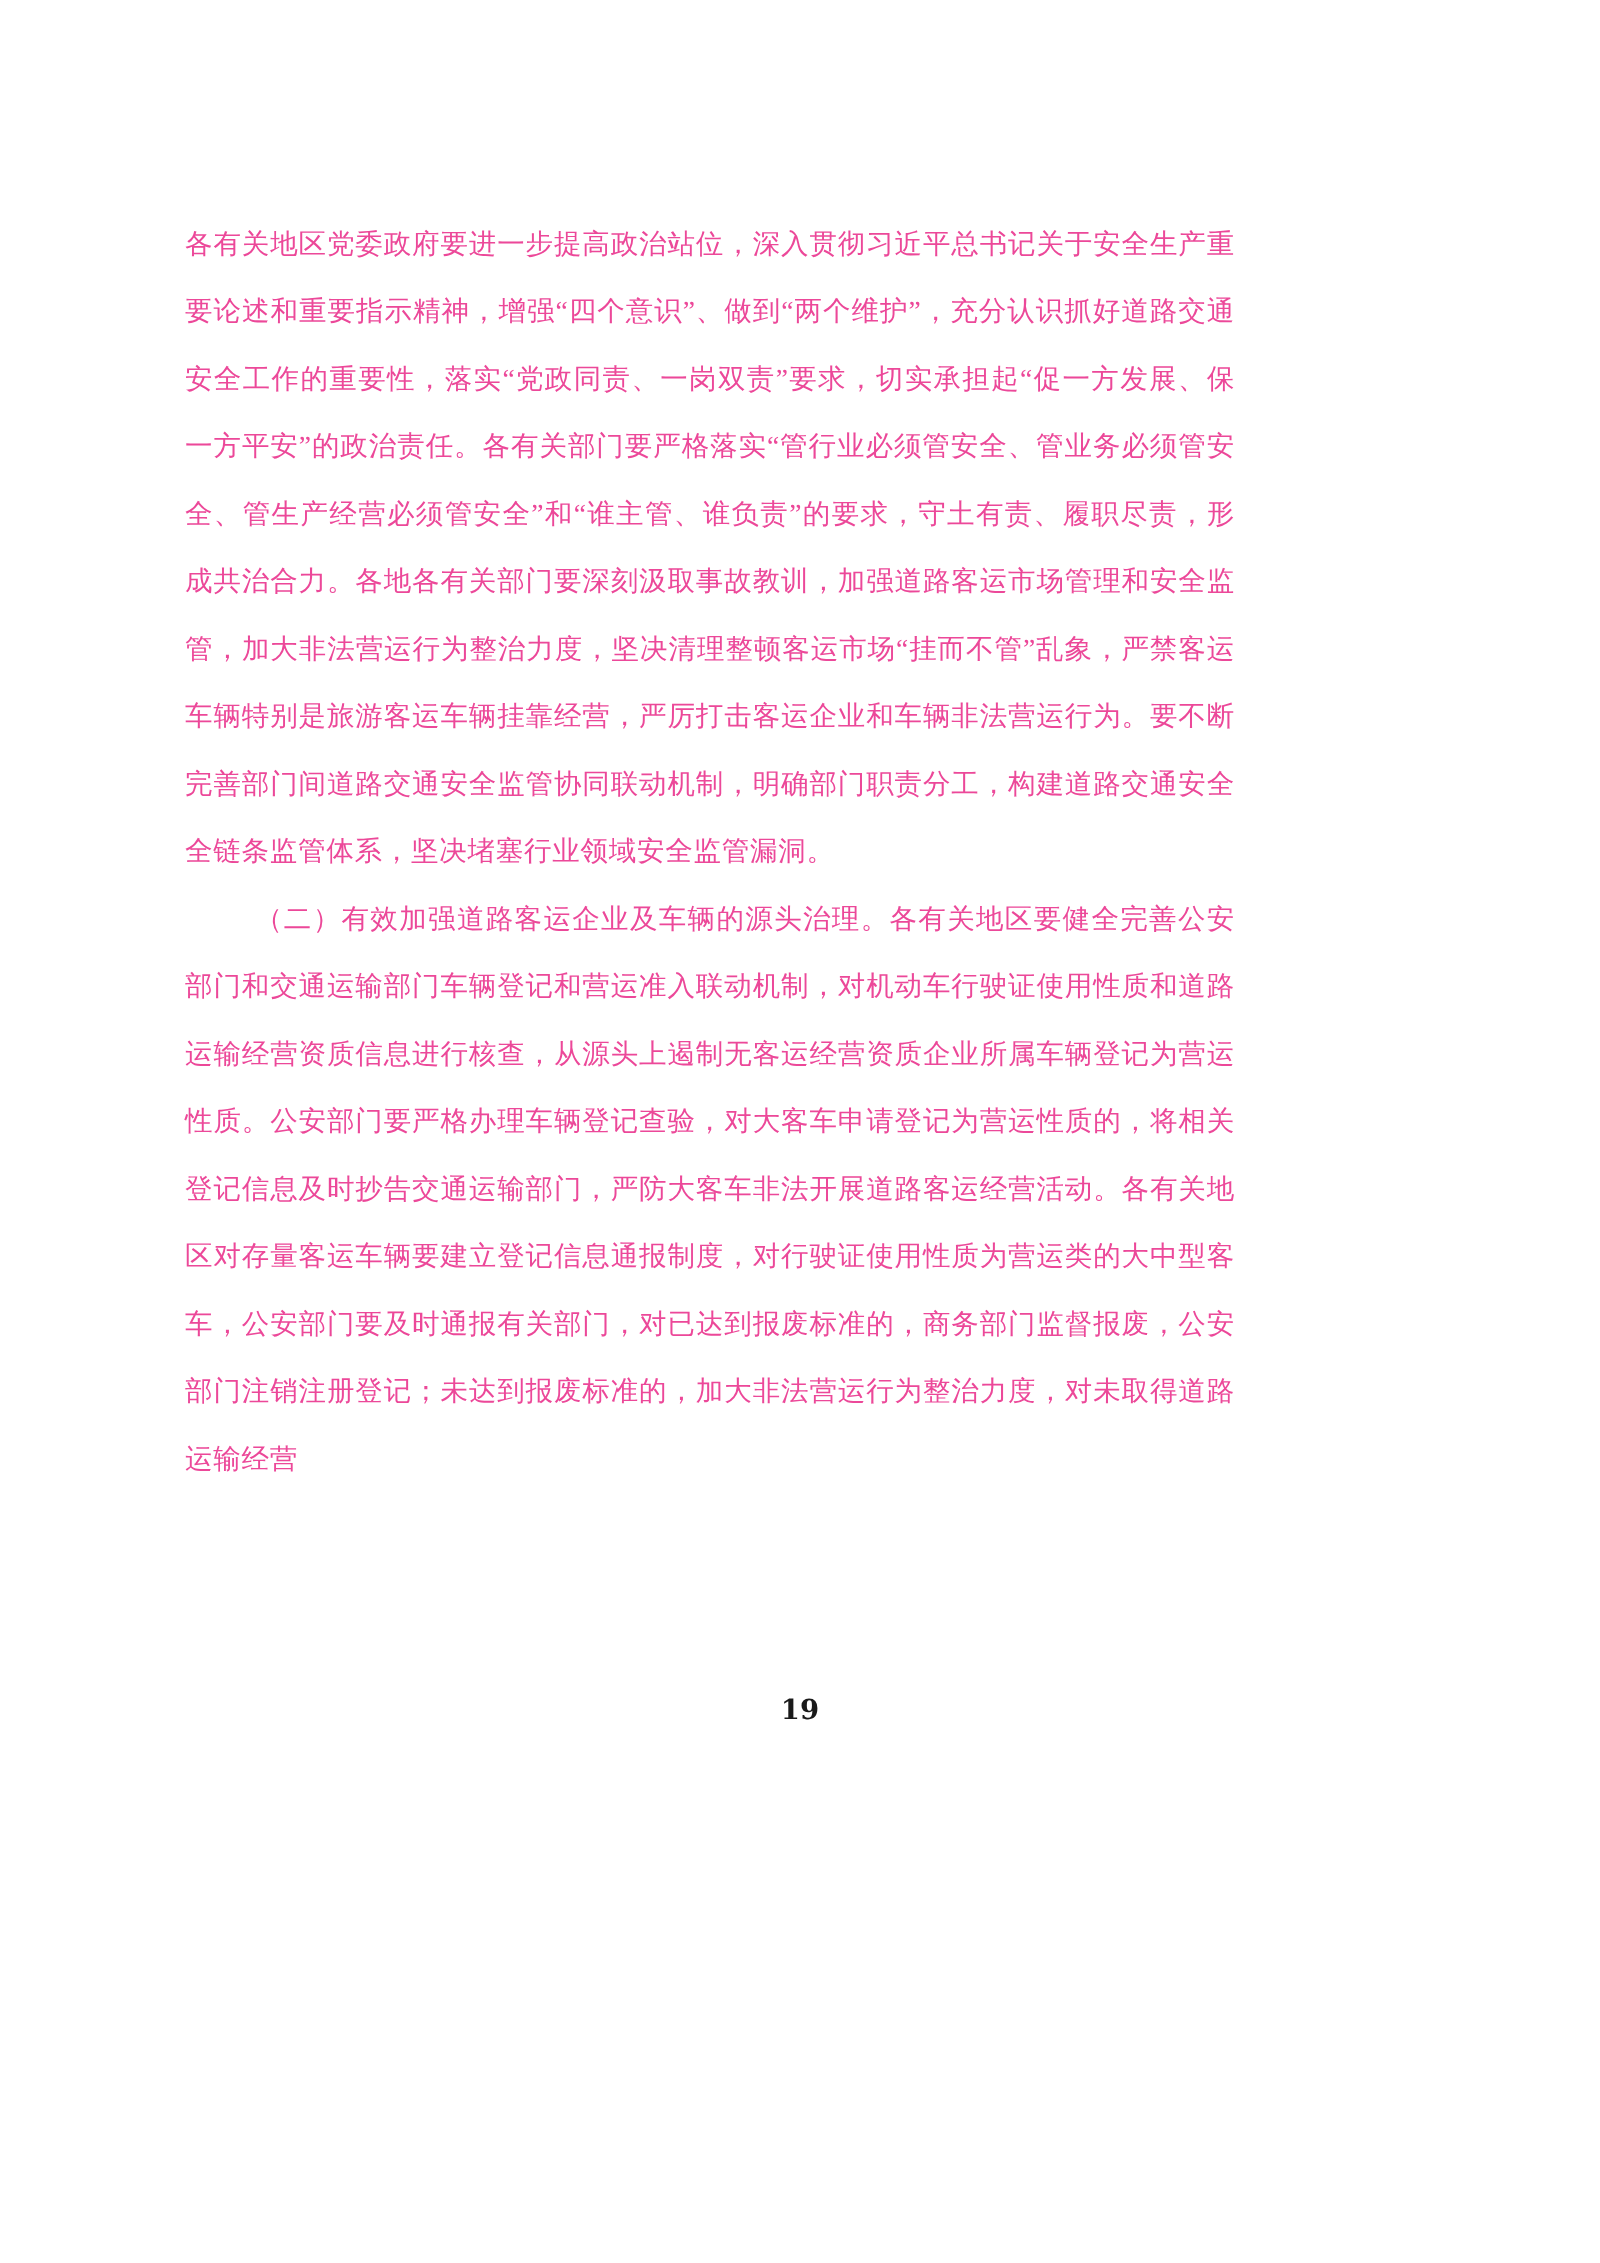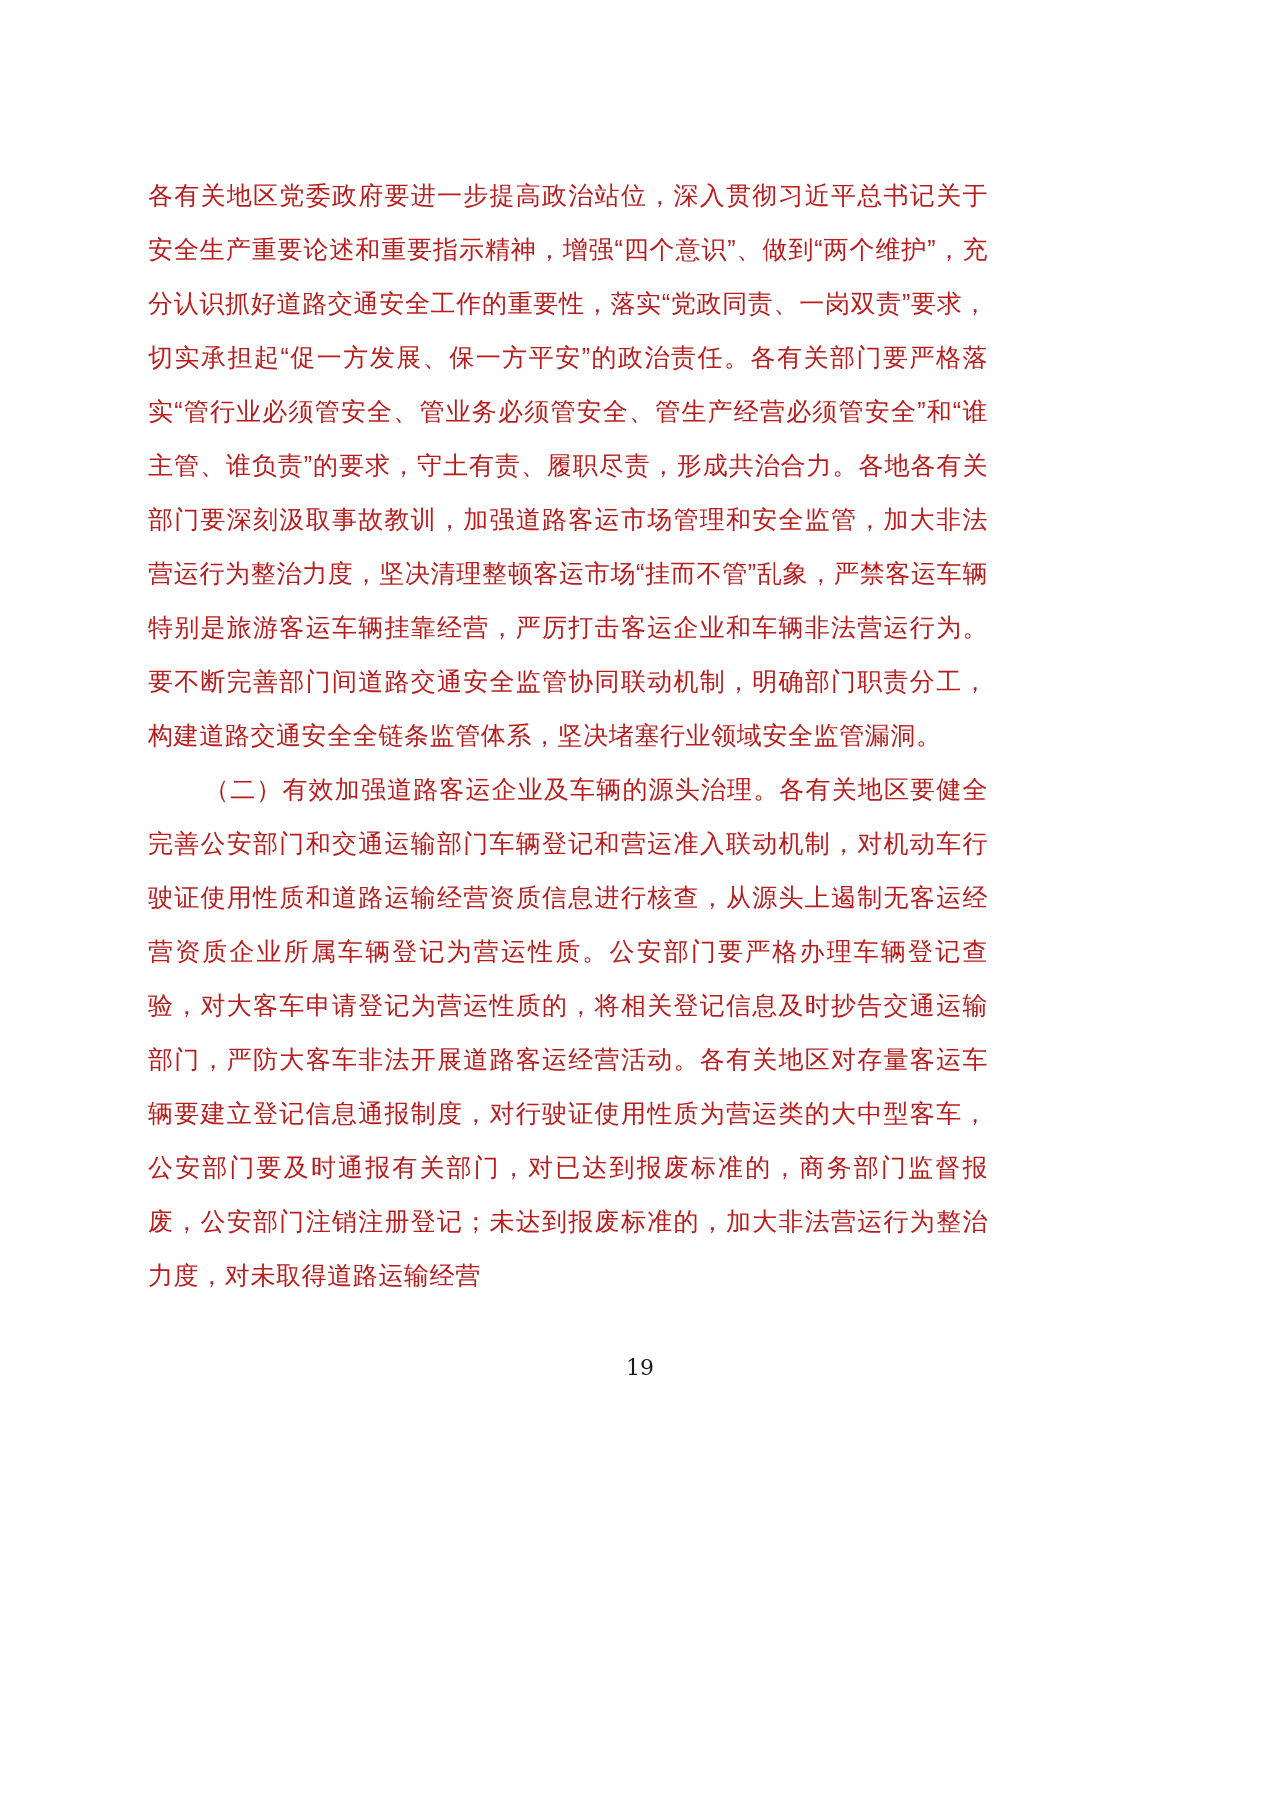--- a/index.html
+++ b/index.html
@@ -16,44 +16,45 @@
     overflow: hidden;
     font-family: "DejaVu Serif", "Liberation Serif", serif;
   }
   .content {
     position: absolute;
     left: 148px;
     top: 168px;
     width: 840px;
   }
   .para {
-    font-size: 25px;
+    font-size: 22px;
     line-height: 54px;
-    color: #b91c1c;
+    color: #ec4899;
     text-align: justify;
     text-justify: inter-ideograph;
     letter-spacing: 0.6px;
     margin: 0 0 0 0;
-    font-family: Liberation Sans, sans-serif;
+    font-family: Liberation Serif, serif;
   }
   .para + .para {
     margin-top: 0px;
   }
   .indent {
     text-indent: 56px;
   }
   .page-number {
     position: absolute;
     left: 0;
     right: 0;
     top: 1355px;
     text-align: center;
     font-size: 22px;
     color: #1a1a1a;
     font-family: "DejaVu Serif", "Liberation Serif", serif;
+    font-weight: bold;
   }
 </style>
 </head>
 <body>
 
 <div class="page">
   <div class="content">
     <p class="para">各有关地区党委政府要进一步提高政治站位，深入贯彻习近平总书记关于安全生产重要论述和重要指示精神，增强“四个意识”、做到“两个维护”，充分认识抓好道路交通安全工作的重要性，落实“党政同责、一岗双责”要求，切实承担起“促一方发展、保一方平安”的政治责任。各有关部门要严格落实“管行业必须管安全、管业务必须管安全、管生产经营必须管安全”和“谁主管、谁负责”的要求，守土有责、履职尽责，形成共治合力。各地各有关部门要深刻汲取事故教训，加强道路客运市场管理和安全监管，加大非法营运行为整治力度，坚决清理整顿客运市场“挂而不管”乱象，严禁客运车辆特别是旅游客运车辆挂靠经营，严厉打击客运企业和车辆非法营运行为。要不断完善部门间道路交通安全监管协同联动机制，明确部门职责分工，构建道路交通安全全链条监管体系，坚决堵塞行业领域安全监管漏洞。</p>
     <p class="para indent">（二）有效加强道路客运企业及车辆的源头治理。各有关地区要健全完善公安部门和交通运输部门车辆登记和营运准入联动机制，对机动车行驶证使用性质和道路运输经营资质信息进行核查，从源头上遏制无客运经营资质企业所属车辆登记为营运性质。公安部门要严格办理车辆登记查验，对大客车申请登记为营运性质的，将相关登记信息及时抄告交通运输部门，严防大客车非法开展道路客运经营活动。各有关地区对存量客运车辆要建立登记信息通报制度，对行驶证使用性质为营运类的大中型客车，公安部门要及时通报有关部门，对已达到报废标准的，商务部门监督报废，公安部门注销注册登记；未达到报废标准的，加大非法营运行为整治力度，对未取得道路运输经营</p>
   </div>

